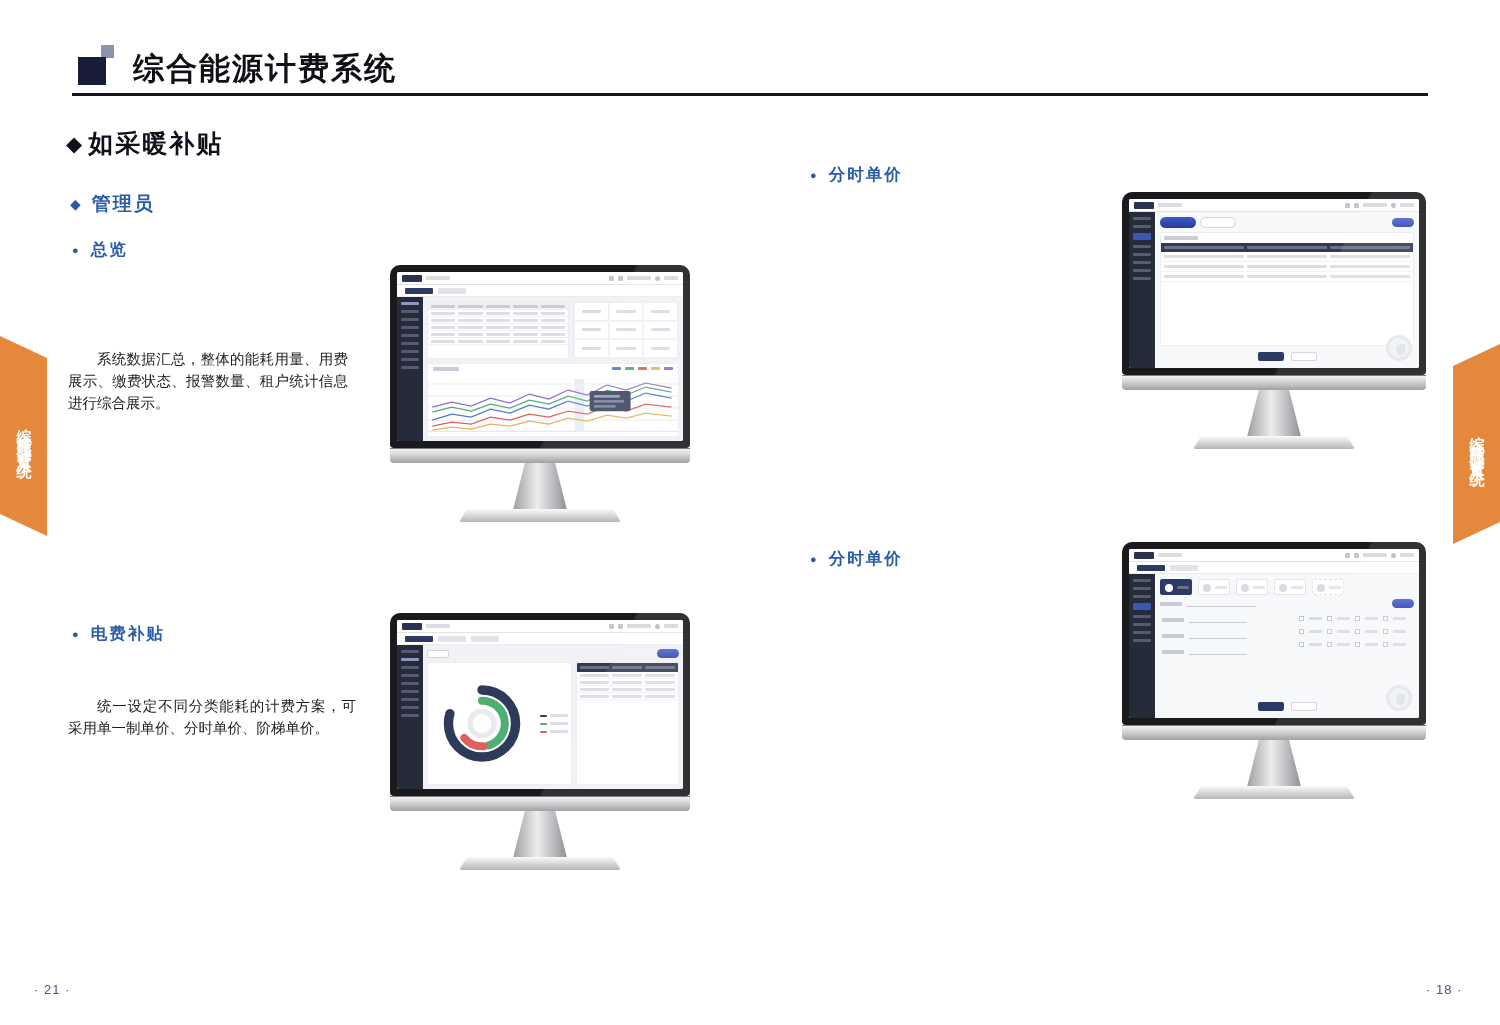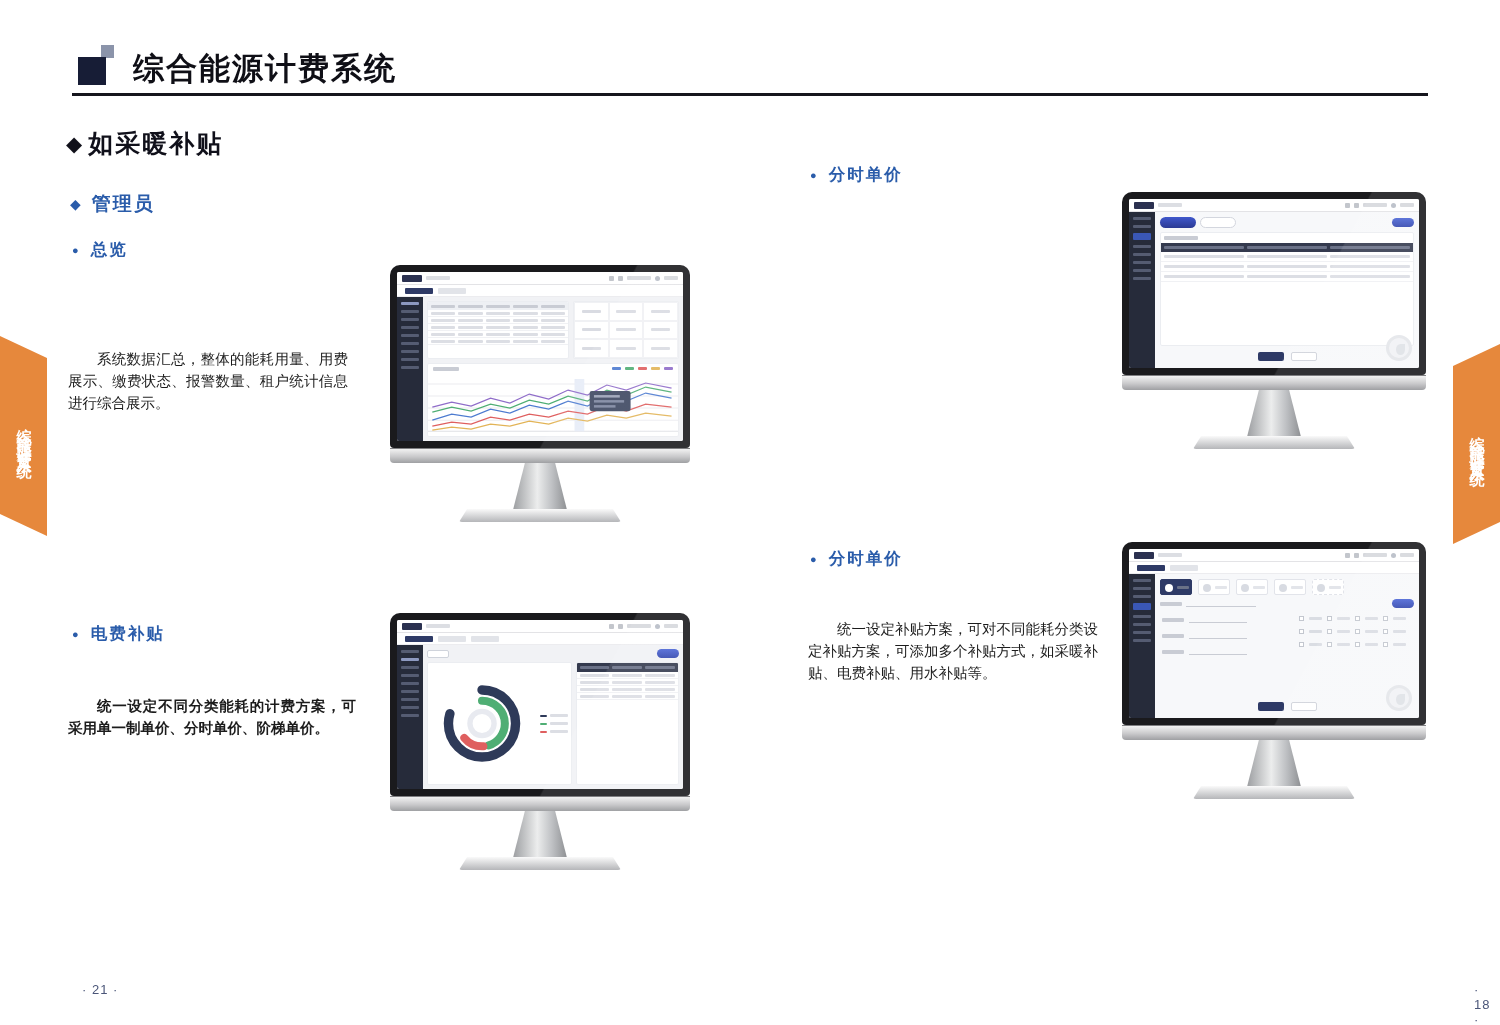--- a/index.html
+++ b/index.html
@@ -22,25 +22,25 @@
 
   .bullet-heading{position:absolute;font-size:16.5px;font-weight:700;color:#2a5caa;display:flex;align-items:center;gap:10px;letter-spacing:2px;}
   .bullet-heading .blt{font-size:11px;}
   .bh-overview{left:72px;top:239px;}
   .bh-billing{left:72px;top:623px;}
   .bh-payment{left:810px;top:164px;}
   .bh-subsidy{left:810px;top:548px;}
 
   .para{position:absolute;font-size:14.5px;line-height:1.5;color:#1c1c1c;text-indent:2em;text-align:justify;}
   .para-overview{left:68px;top:349px;width:280px;}
-  .para-billing{left:68px;top:696px;width:288px;font-weight:bold;}
+  .para-billing{left:68px;top:696px;width:288px;}
   .para-payment{left:808px;top:274px;width:280px;}
   .para-subsidy{left:808px;top:619px;width:290px;}
 
-  .page-num{position:absolute;font-size:13px;color:#4a5578;letter-spacing:1px;margin-left:48px;}
+  .page-num{position:absolute;font-size:13px;color:#4a5578;letter-spacing:1px;}
   .pn-left{left:34px;top:982px;}
   .pn-right{left:1426px;top:982px;}
 
   
   .side-tab{position:absolute;width:47px;height:200px;background:#e6883c;color:#fff;display:flex;align-items:center;justify-content:center;}
   .side-tab span{writing-mode:vertical-rl;font-size:15px;letter-spacing:5px;font-weight:600;}
   .tab-left{left:0;top:336px;clip-path:polygon(0 0,100% 11%,100% 100%,0 89%);}
   .tab-right{left:1453px;top:344px;clip-path:polygon(0 11%,100% 0,100% 89%,0 100%);}
 
   
@@ -169,21 +169,20 @@
 
   <div class="bullet-heading bh-payment">
     <span class="blt">●</span>
     <span>分时单价</span>
   </div>
 
   <div class="bullet-heading bh-subsidy">
     <span class="blt">●</span>
     <span>分时单价</span>
   </div>
-  <p class="para para-subsidy">统一设定补贴方案，可对不同能耗分类设定补贴方案，可添加多个补贴方式，如采暖补贴、电费补贴、用水补贴等。</p>
 
   <div class="monitor" style="left:390px;top:265px;width:300px;">
     <div class="m-frame">
       <div class="m-screen">
         <div class="s-top">
           <i class="s-logo"></i>
             <i class="s-crumb"></i>
           <span class="sp"></span>
           <i class="s-ico"></i>
             <i class="s-ico"></i>

